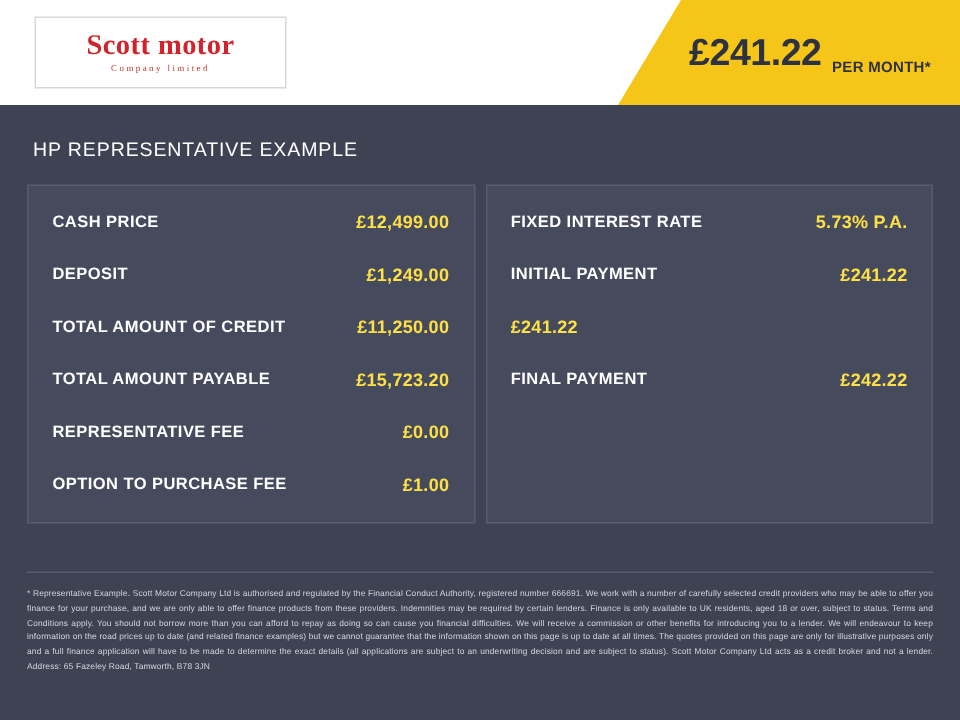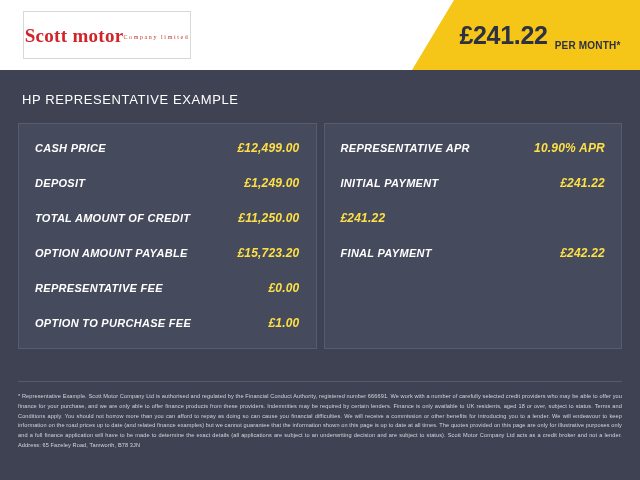--- a/index.html
+++ b/index.html
@@ -29,21 +29,21 @@
     display: flex;
     align-items: center;
     justify-content: center;
     padding-left: 14px;
   }
   .logo-inner {
     border: 1px solid #d8d8d8;
     width: 168px;
     height: 48px;
     display: flex;
-    flex-direction: row;
+    flex-direction: column;
     align-items: center;
     justify-content: center;
     background: #fff;
   }
   .logo-main {
     font-family: "Liberation Serif", serif;
     font-size: 19px;
     font-weight: bold;
     color: #d2232a;
     letter-spacing: 0.3px;
@@ -93,21 +93,20 @@
     font-weight: normal;
     letter-spacing: 0.6px;
     padding: 22px 0 0 22px;
   }
 
   
   .panels {
     display: flex;
     gap: 7px;
     padding: 16px 18px 18px 18px;
-    font-style: italic;
   }
   .panel {
     flex: 1;
     background: #454a5c;
     border: 1px solid #565b6e;
     padding: 6px 0 8px 0;
   }
   .row {
     display: flex;
     align-items: center;
@@ -170,37 +169,37 @@
       </div>
       <div class="row">
         <span class="label">DEPOSIT</span>
         <span class="value">£1,249.00</span>
       </div>
       <div class="row">
         <span class="label">TOTAL AMOUNT OF CREDIT</span>
         <span class="value">£11,250.00</span>
       </div>
       <div class="row">
-        <span class="label">OPTION AMOUNT PAYABLE</span>
+        <span class="label">TOTAL AMOUNT PAYABLE</span>
         <span class="value">£15,723.20</span>
       </div>
       <div class="row">
         <span class="label">REPRESENTATIVE FEE</span>
         <span class="value">£0.00</span>
       </div>
       <div class="row">
         <span class="label">OPTION TO PURCHASE FEE</span>
         <span class="value">£1.00</span>
       </div>
     </div>
 
     <div class="panel">
       <div class="row">
-        <span class="label">REPRESENTATIVE APR</span>
-        <span class="value">10.90% APR</span>
+        <span class="label">FIXED INTEREST RATE</span>
+        <span class="value">5.73% P.A.</span>
       </div>
       <div class="row">
         <span class="label">INITIAL PAYMENT</span>
         <span class="value">£241.22</span>
       </div>
       <div class="row">
         <span class="value">£241.22</span>
       </div>
       <div class="row">
         <span class="label">FINAL PAYMENT</span>

